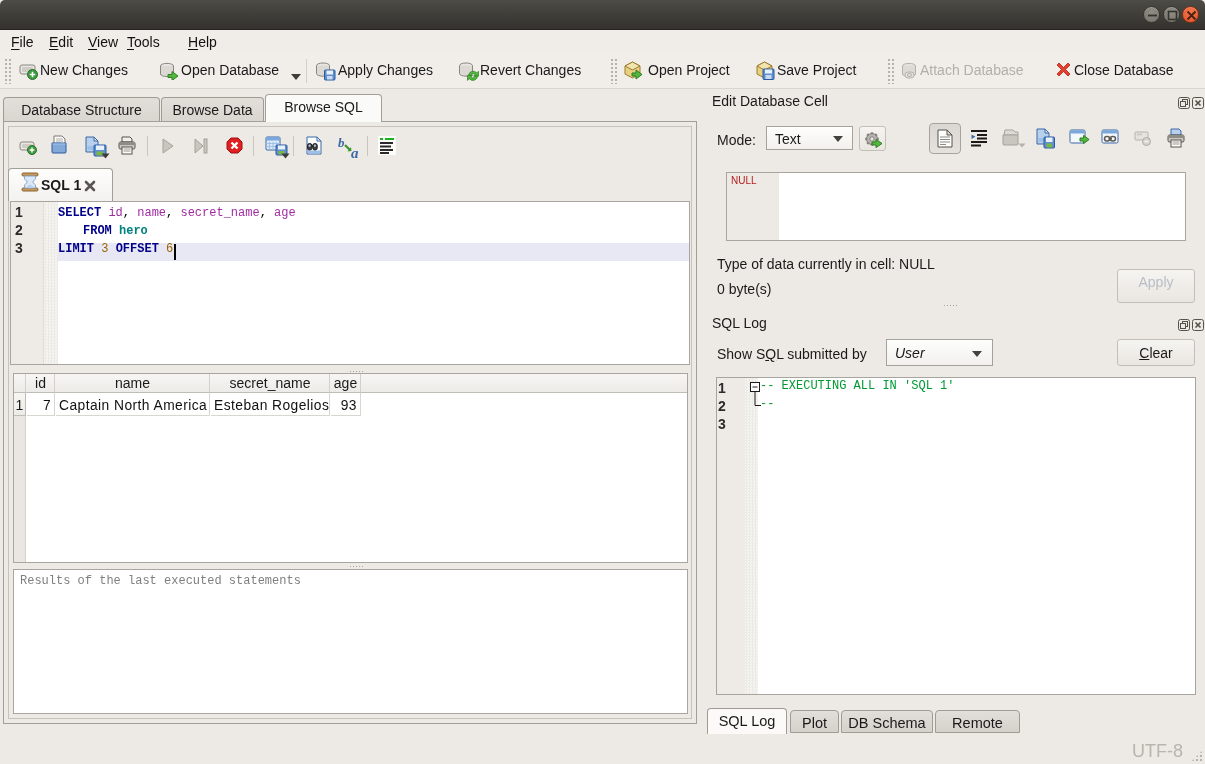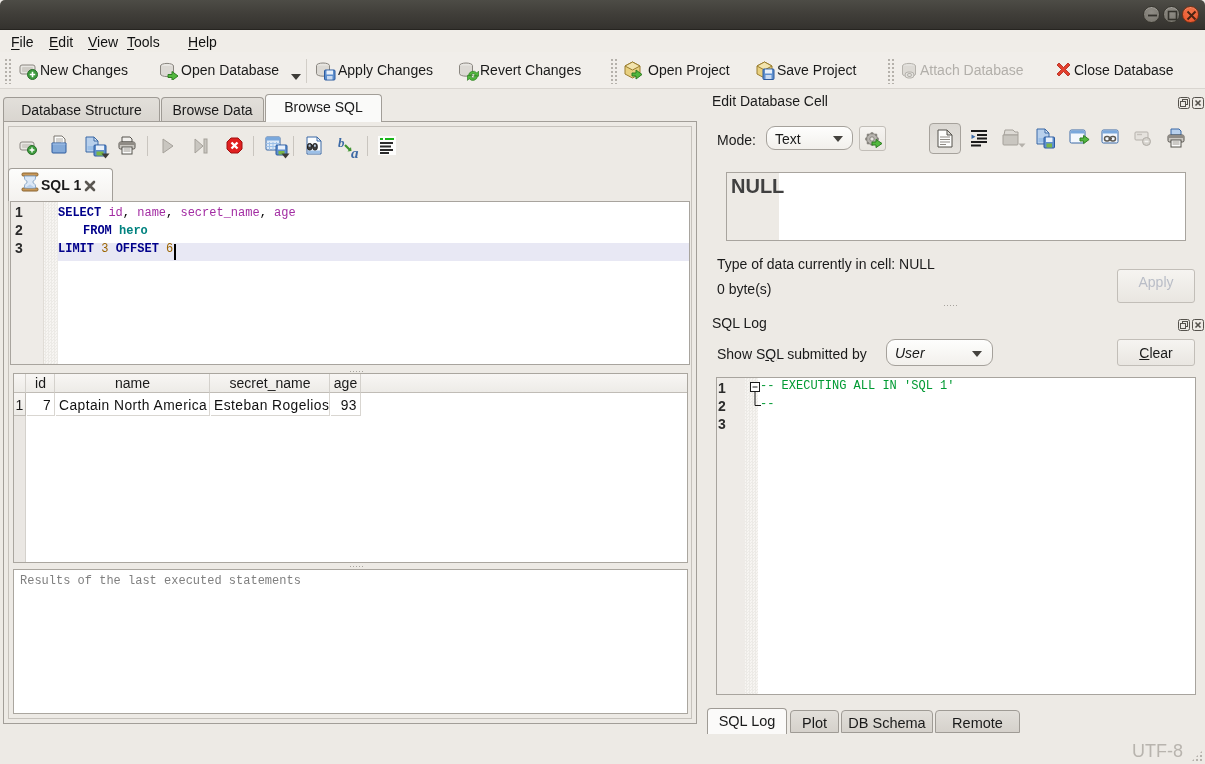--- a/index.html
+++ b/index.html
@@ -93,27 +93,27 @@
 .hdots { position:absolute; width:14px; height:3px;
   background-image:radial-gradient(circle, #a7a39d 0.8px, transparent 1px); background-size:3px 3px; }
 .vdots { position:absolute; width:3px; height:16px;
   background-image:radial-gradient(circle, #a7a39d 0.8px, transparent 1px); background-size:3px 3px; }
 
 
 #rightpane { position:absolute; left:703px; top:89px; width:502px; height:675px; background:#edeae5; }
 .docktitle { position:absolute; font-size:14px; color:#1a1a1a; }
 .dockbtn { position:absolute; width:12px; height:12px; }
 .flbl { position:absolute; font-size:14px; color:#1a1a1a; }
-.combo { position:absolute; background:linear-gradient(#fefefd,#f2f0ec); border:1px solid #a5a19b; border-radius:9px; }
+.combo { position:absolute; background:linear-gradient(#fefefd,#f2f0ec); border:1px solid #a5a19b; border-radius:0; }
 .combo .ctext { position:absolute; left:8px; top:4px; font-size:14px; color:#1a1a1a; }
 .combo .arrow { position:absolute; width:0; height:0; border-left:5px solid transparent; border-right:5px solid transparent; border-top:6px solid #44423e; }
 .pbtn { position:absolute; background:linear-gradient(#f6f4f1,#e9e6e1); border:1px solid #c2beb8; border-radius:3px; text-align:center; font-size:14px; }
 #nullbox { position:absolute; left:23px; top:83px; width:460px; height:69px; background:#fff; border:1px solid #a8a49e; }
 #nullbox .gcol { position:absolute; left:0; top:0; width:52px; height:67px; background:#edeae5; }
-#nullbox .ntext { position:absolute; left:4px; top:2px; font-size:20px; font-weight:bold; color:#404040; }
+#nullbox .ntext { position:absolute; left:4px; top:2px; font-size:10px; font-weight:normal; color:#b91c1c; }
 
 #logbox { position:absolute; left:13px; top:288px; width:480px; height:318px; background:#fff; border:1px solid #a8a49e; }
 #logbox .nummargin { position:absolute; left:0; top:0; width:28px; height:316px; background:#eeebe7; }
 #logbox .foldmargin { position:absolute; left:28px; top:0; width:13px; height:316px;
   background-image:conic-gradient(#eceae6 25%, #f7f5f2 0 50%, #eceae6 0 75%, #f7f5f2 0);
   background-size:3px 3px; }
 .log-num { position:absolute; left:1px; width:20px; font-size:14px; font-weight:bold; color:#2b2b2b; }
 .log-line { position:absolute; left:43px; font-family:"Liberation Mono", monospace; font-size:12px; white-space:pre; color:#009a33; }
 
 

